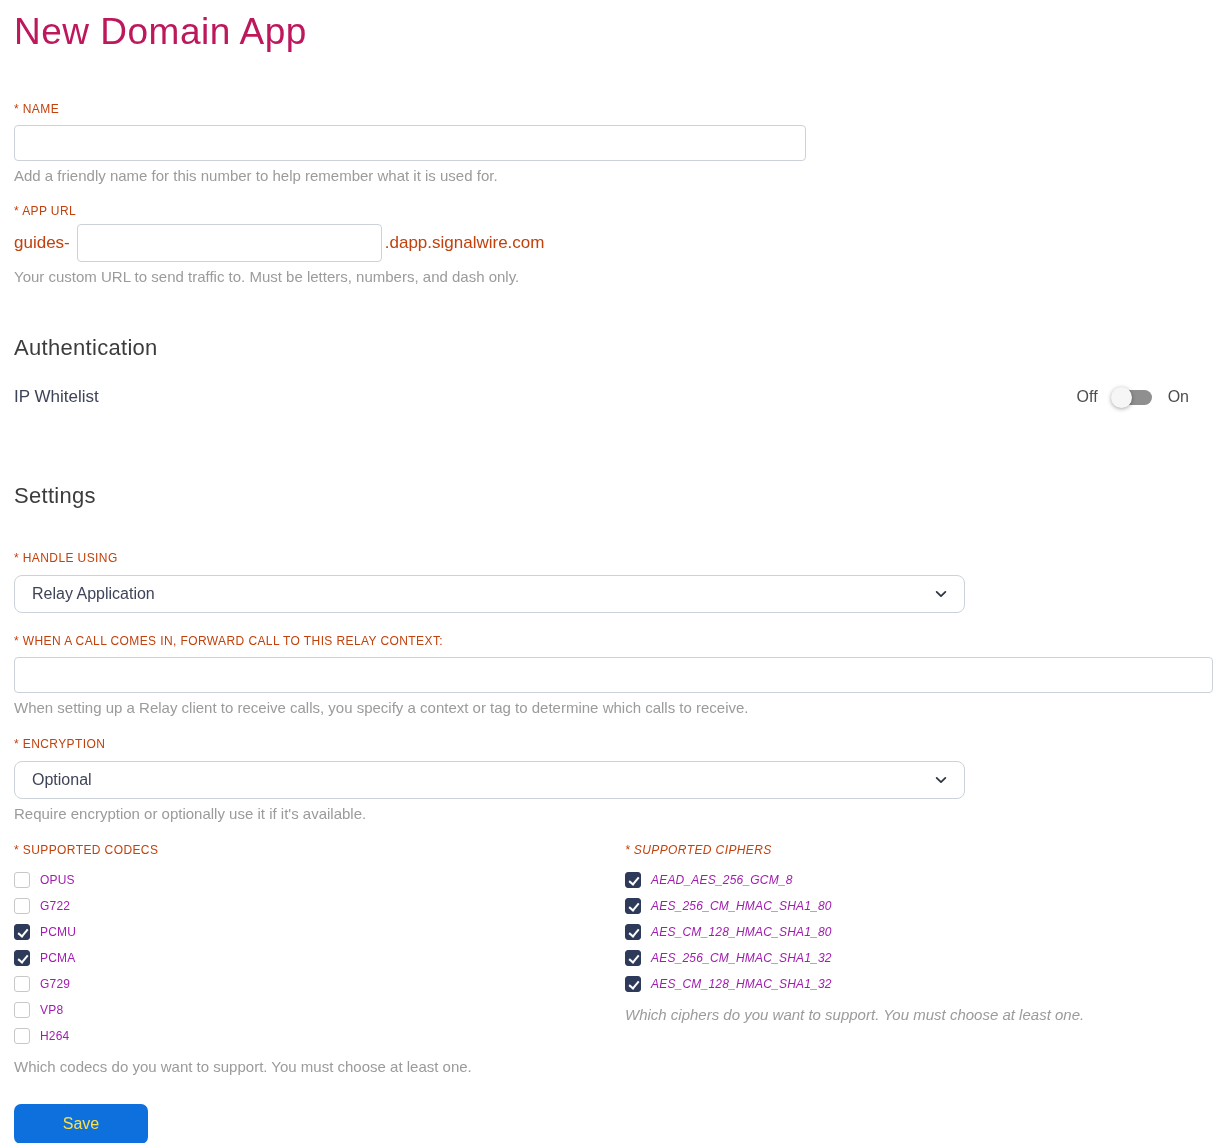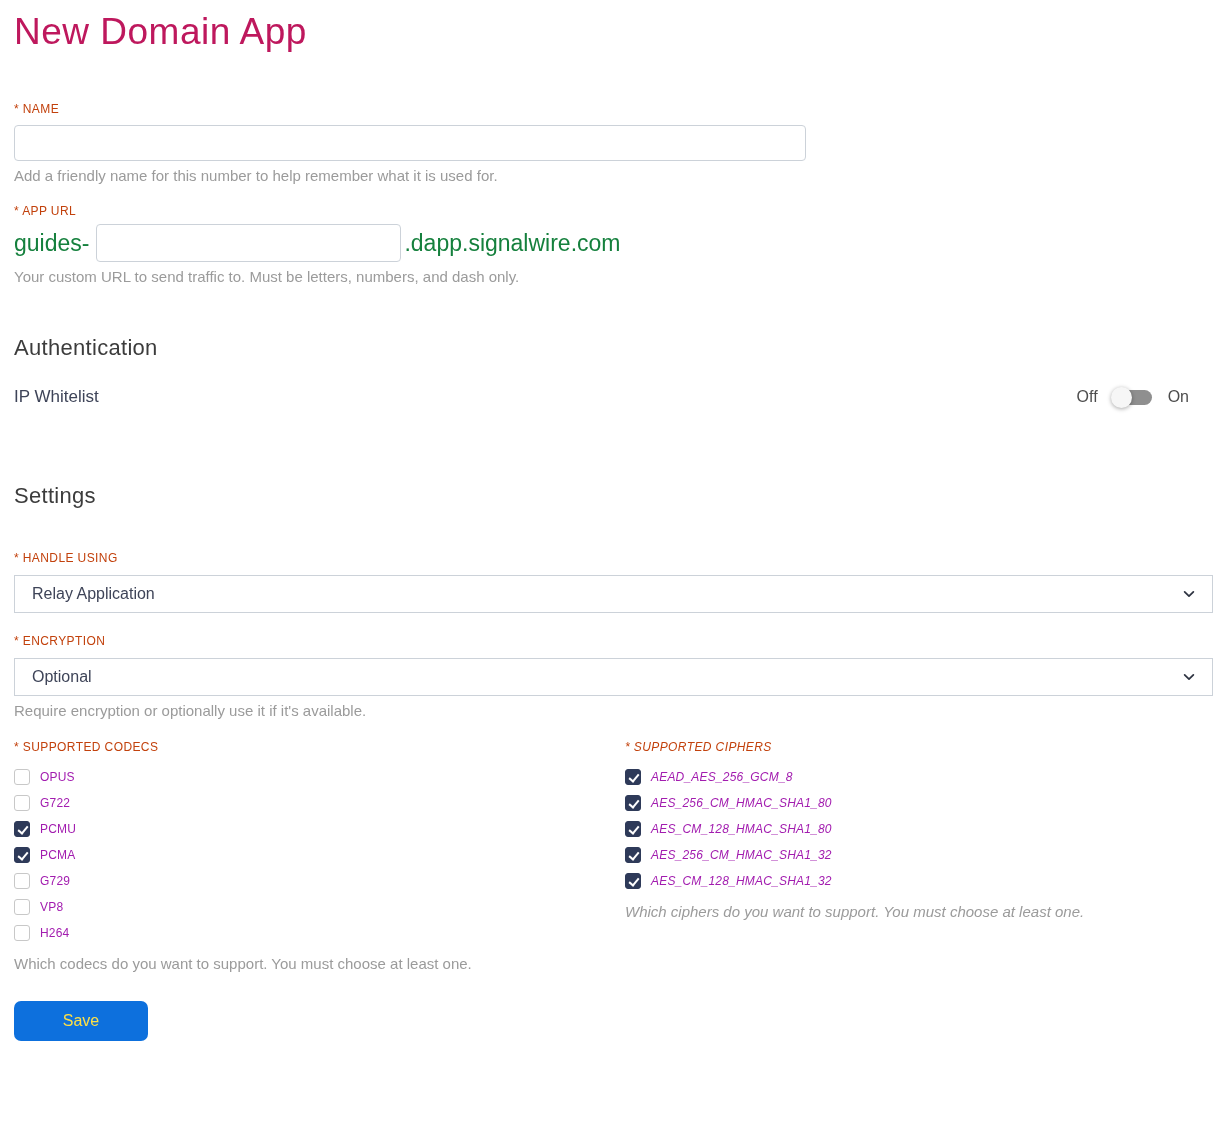--- a/index.html
+++ b/index.html
@@ -49,22 +49,22 @@
   .name-group { margin-top: 48px; }
   .name-input { width: 792px; margin-top: 9px; }
 
   .url-group { margin-top: 20px; }
   .url-row {
     display: flex;
     align-items: center;
     margin-top: 6px;
   }
   .url-prefix, .url-suffix {
-    font-size: 23px;
-    color: #15803d;
+    font-size: 17px;
+    color: #c2410c;
   }
   .url-input { width: 305px; height: 38px; margin: 0 3px 0 7px; }
 
   h2.section-heading {
     font-size: 22px;
     font-weight: 400;
     color: #3c3c3c;
     letter-spacing: 0.3px;
   }
   .auth-heading { margin-top: 50px; }
@@ -108,24 +108,24 @@
     border-radius: 50%;
     background: #f6f6f6;
     box-shadow: 0 1px 4px rgba(0,0,0,0.35);
   }
 
   .settings-heading { margin-top: 76px; }
 
   .handle-group { margin-top: 42px; }
   .select-box {
     margin-top: 10px;
-    width: 1199px;
+    width: 951px;
     height: 38px;
     border: 1px solid #ccd2d9;
-    border-radius: 0;
+    border-radius: 8px;
     background: #fff;
     display: flex;
     align-items: center;
     justify-content: space-between;
     padding: 0 16px 0 17px;
     cursor: pointer;
   }
   .select-value { font-size: 16px; color: #3e4458; }
   .chevron { width: 14px; height: 14px; }
 
@@ -235,20 +235,25 @@
   <div class="handle-group">
     <label class="field-label">* HANDLE USING</label>
     <div class="select-box">
       <span class="select-value">Relay Application</span>
       <svg class="chevron" viewBox="0 0 16 16" fill="none">
         <path d="M3 5.5 L8 10.5 L13 5.5" stroke="#2f3542" stroke-width="2" stroke-linecap="round" stroke-linejoin="round"></path>
       </svg>
     </div>
   </div>
 
+  <div class="relay-group">
+    <label class="field-label">* WHEN A CALL COMES IN, FORWARD CALL TO THIS RELAY CONTEXT:</label>
+    <input class="text-input relay-input" type="text" value="" style="">
+    <div class="helper">When setting up a Relay client to receive calls, you specify a context or tag to determine which calls to receive.</div>
+  </div>
 
   <div class="encryption-group">
     <label class="field-label">* ENCRYPTION</label>
     <div class="select-box">
       <span class="select-value">Optional</span>
       <svg class="chevron" viewBox="0 0 16 16" fill="none">
         <path d="M3 5.5 L8 10.5 L13 5.5" stroke="#2f3542" stroke-width="2" stroke-linecap="round" stroke-linejoin="round"></path>
       </svg>
     </div>
     <div class="helper">Require encryption or optionally use it if it's available.</div>

